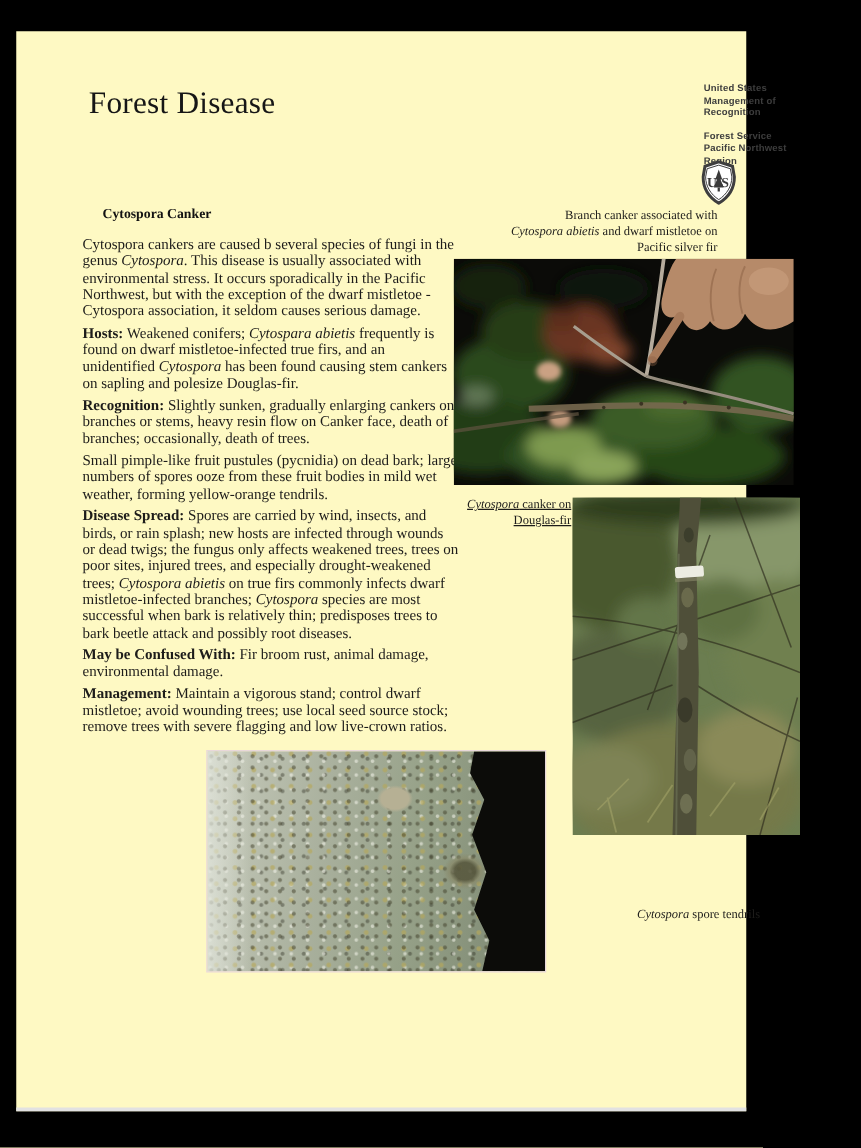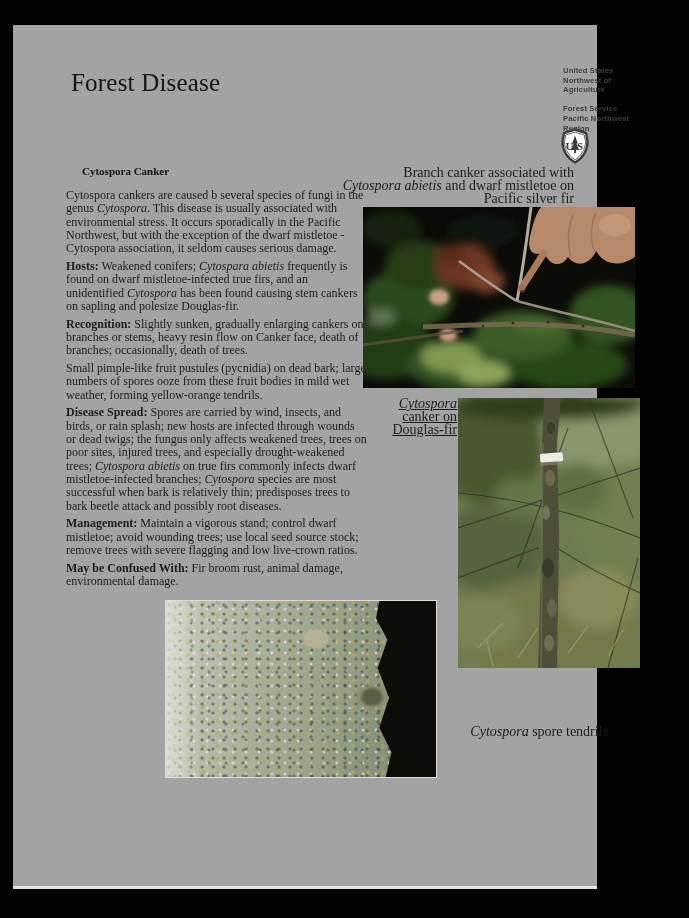--- a/index.html
+++ b/index.html
@@ -3,41 +3,41 @@
 <meta charset="utf-8">
 <style>
   html,body { margin:0; padding:0; }
   body {
     width:689px; height:918px; position:relative;
     background:#000000; overflow:hidden;
     font-family:"Liberation Serif", serif;
   }
   .page {
     position:absolute; left:13px; top:25px; width:584px; height:861px;
-    background:#a3a3a3; border-bottom:3px solid #e2e2e2;
+    background:#fef9c3; border-bottom:3px solid #e2e2e2;
   }
   .page > * { position:absolute; }
 
   .doc-title {
     left:58px; top:42px; font-size:25px; line-height:31px;
     color:#161616; letter-spacing:0.2px;
   }
   .agency {
     left:550px; top:41px; width:110px;
     font-family:"Liberation Sans", sans-serif; font-weight:bold;
     font-size:7.6px; line-height:9.7px; color:#3d3d3d; letter-spacing:0.15px;
   }
   .agency-group + .agency-group { margin-top:9px; }
   .fs-logo { left:548px; top:103px; width:28px; height:37px; }
 
   .article-heading { left:57px; top:128px; margin:12px; font-size:11px; font-weight:bold; color:#121212; }
   .body-col { left:53px; top:164px; width:301px; font-size:12px; line-height:13.3px; color:#1d1c1a; }
   .para { margin:0 0 4.5px 0; }
 
-  .caption { font-size:14px; line-height:13px; color:#1d1c1a; }
+  .caption { font-size:10px; line-height:13px; color:#1d1c1a; }
   .cap1 { right:23px; top:141px; width:260px; text-align:right; }
   .cap2 { left:350px; top:372px; width:94px; text-align:right;text-decoration:underline; }
   .cap3 { left:425px; top:700px; width:170px; text-align:right; }
 
   .photo1 { left:350px; top:182px; width:272px; height:181px; display:block; }
   .photo2 { left:445px; top:373px; width:182px; height:270px; display:block; }
 
   .photo3 {
     left:152px; top:575px; width:272px; height:178px;
     border:1px solid #e9d8da; box-sizing:border-box; overflow:hidden;
@@ -67,22 +67,22 @@
 
 <div class="page">
 
   <div class="doc-title">
     <div>Forest Disease</div>
   </div>
 
   <div class="agency">
     <div class="agency-group">
       <div>United States</div>
-      <div>Northwest of</div>
-      <div>Agriculture</div>
+      <div>Management of</div>
+      <div>Recognition</div>
     </div>
     <div class="agency-group">
       <div>Forest Service</div>
       <div>Pacific Northwest</div>
       <div>Region</div>
     </div>
   </div>
 
   <svg class="fs-logo" viewBox="0 0 28 36">
     <path d="M14,1 L25,4.5 L26.5,13 C26.5,22 21.5,29.5 14,34 C6.5,29.5 1.5,22 1.5,13 L3,4.5 Z" fill="#ffffff" stroke="#3e3e3e" stroke-width="2.4"></path>
@@ -94,22 +94,22 @@
   </svg>
 
   <h2 class="article-heading">Cytospora Canker</h2>
 
   <div class="body-col">
     <p class="para"><span>Cytospora cankers are caused b several species of fungi in the genus </span><span style="font-style: italic;">Cytospora</span><span>. This disease is usually associated with environmental stress. It occurs sporadically in the Pacific Northwest, but with the exception of the dwarf mistletoe - Cytospora association, it seldom causes serious damage.</span></p>
     <p class="para"><span style="font-weight: bold;">Hosts:</span><span> Weakened conifers; </span><span style="font-style: italic;">Cytospara abietis</span><span> frequently is found on dwarf mistletoe-infected true firs, and an unidentified </span><span style="font-style: italic;">Cytospora</span><span> has been found causing stem cankers on sapling and polesize Douglas-fir.</span></p>
     <p class="para"><span style="font-weight: bold;">Recognition:</span><span> Slightly sunken, gradually enlarging cankers on branches or stems, heavy resin flow on Canker face, death of branches; occasionally, death of trees.</span></p>
     <p class="para"><span>Small pimple-like fruit pustules (pycnidia) on dead bark; large numbers of spores ooze from these fruit bodies in mild wet weather, forming yellow-orange tendrils.</span></p>
     <p class="para"><span style="font-weight: bold;">Disease Spread:</span><span> Spores are carried by wind, insects, and birds, or rain splash; new hosts are infected through wounds or dead twigs; the fungus only affects weakened trees, trees on poor sites, injured trees, and especially drought-weakened trees; </span><span style="font-style: italic;">Cytospora abietis</span><span> on true firs commonly infects dwarf mistletoe-infected branches; </span><span style="font-style: italic;">Cytospora</span><span> species are most successful when bark is relatively thin; predisposes trees to bark beetle attack and possibly root diseases.</span></p>
+    <p class="para"><span style="font-weight: bold;">May be Confused With:</span><span> Fir broom rust, animal damage, environmental damage.</span></p>
     <p class="para"><span style="font-weight: bold;">Management:</span><span> Maintain a vigorous stand; control dwarf mistletoe; avoid wounding trees; use local seed source stock; remove trees with severe flagging and low live-crown ratios.</span></p>
-    <p class="para"><span style="font-weight: bold;">May be Confused With:</span><span> Fir broom rust, animal damage, environmental damage.</span></p>
   </div>
 
   <div class="caption cap1"><span>Branch canker associated with</span><br><span style="font-style: italic;">Cytospora abietis</span><span> and dwarf mistletoe on</span><br><span>Pacific silver fir</span></div>
 
   <svg class="photo1" viewBox="0 0 272 181" preserveAspectRatio="none">
     <defs>
       <filter id="b5" x="-40%" y="-40%" width="180%" height="180%">
           <feGaussianBlur stdDeviation="5"></feGaussianBlur>
         </filter>
       <filter id="b2" x="-40%" y="-40%" width="180%" height="180%">

